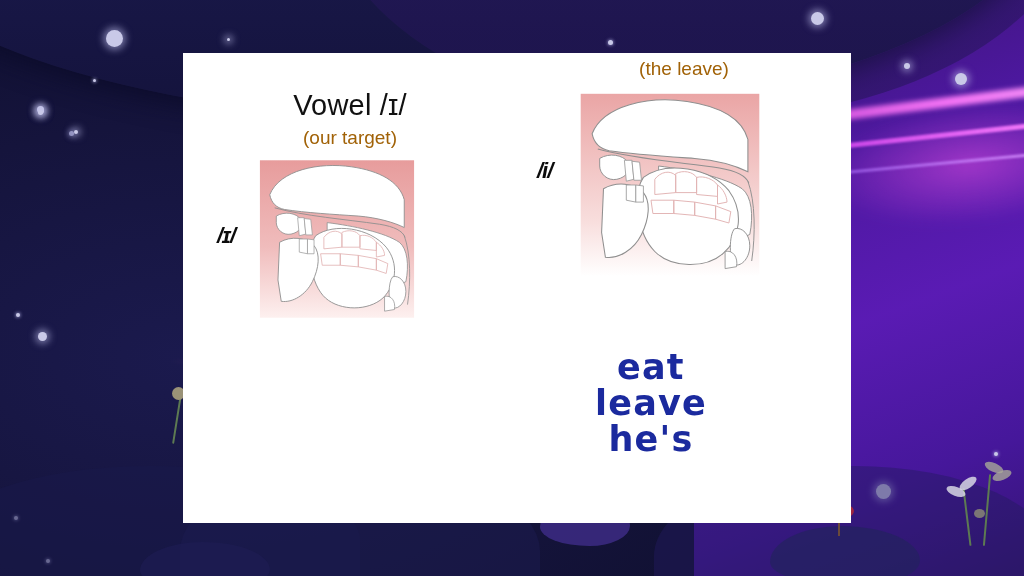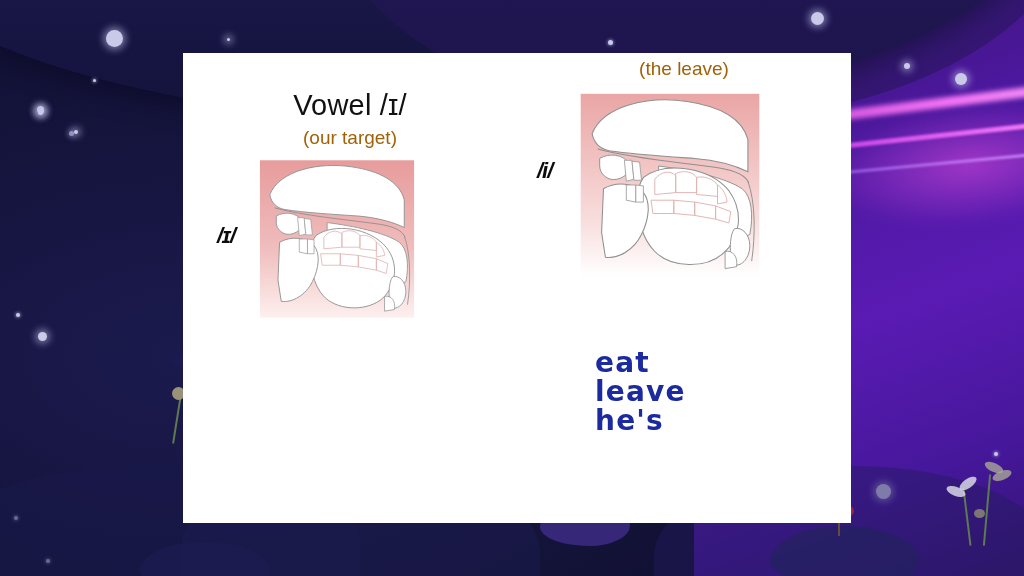--- a/index.html
+++ b/index.html
@@ -115,21 +115,21 @@
   .mouth{position:absolute;}
   .col.left .mouth{left:72px;top:-4px;width:164px;height:164px;}
   .col.right .mouth{left:58px;top:-2px;width:190px;height:190px;}
 
   .wordlist{
     font-family:"DejaVu Sans", sans-serif;
     color:#1b2a9e;font-weight:700;font-size:30px;line-height:1.03;
     letter-spacing:1.2px;
   }
   .col.left .wordlist{position:absolute;left:104px;top:290px;}
-  .col.right .wordlist{position:absolute;left:78px;top:296px;font-size:28px;}
+  .col.right .wordlist{position:absolute;left:78px;top:296px;font-size:35px;text-align:center;}
   .wordlist div{white-space:pre;}
 </style>
 </head>
 <body>
 
 <div class="stage">
 
   <div class="bg-base"></div>
   <div class="bg-dark-left"></div>
   <div class="bg-purple-right"></div>

